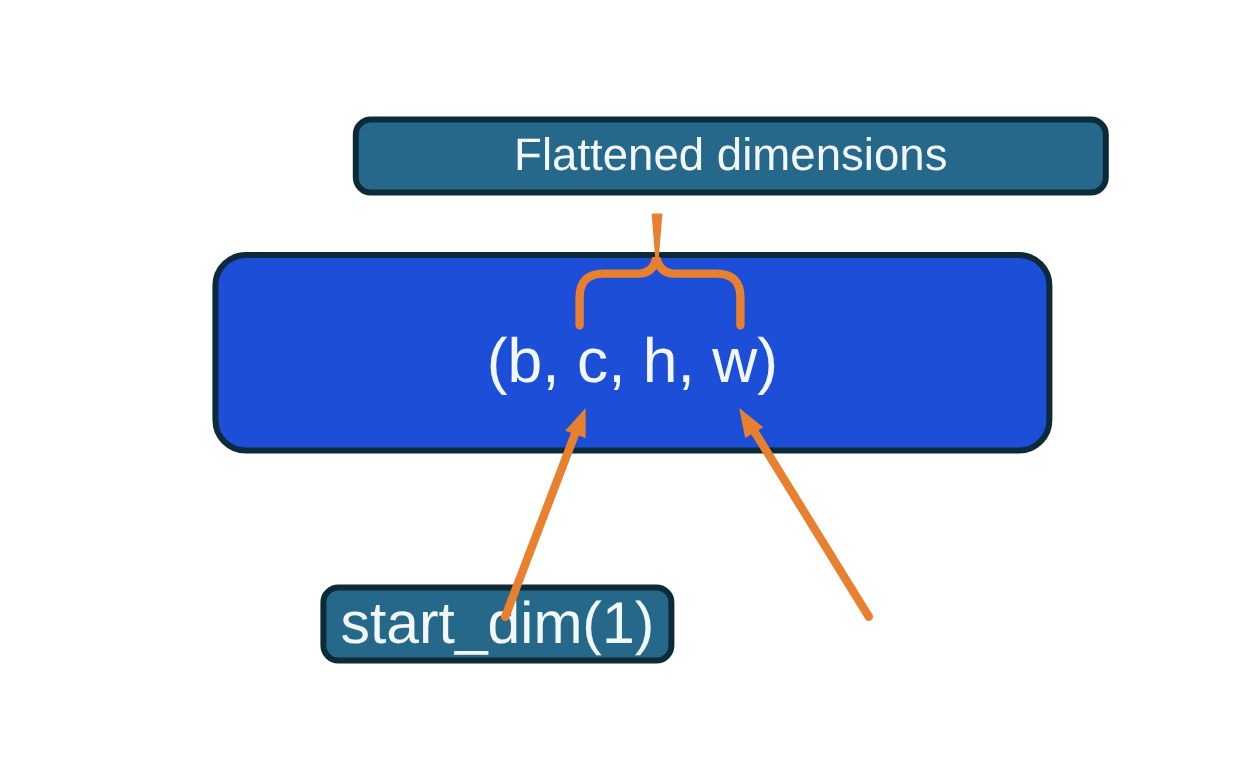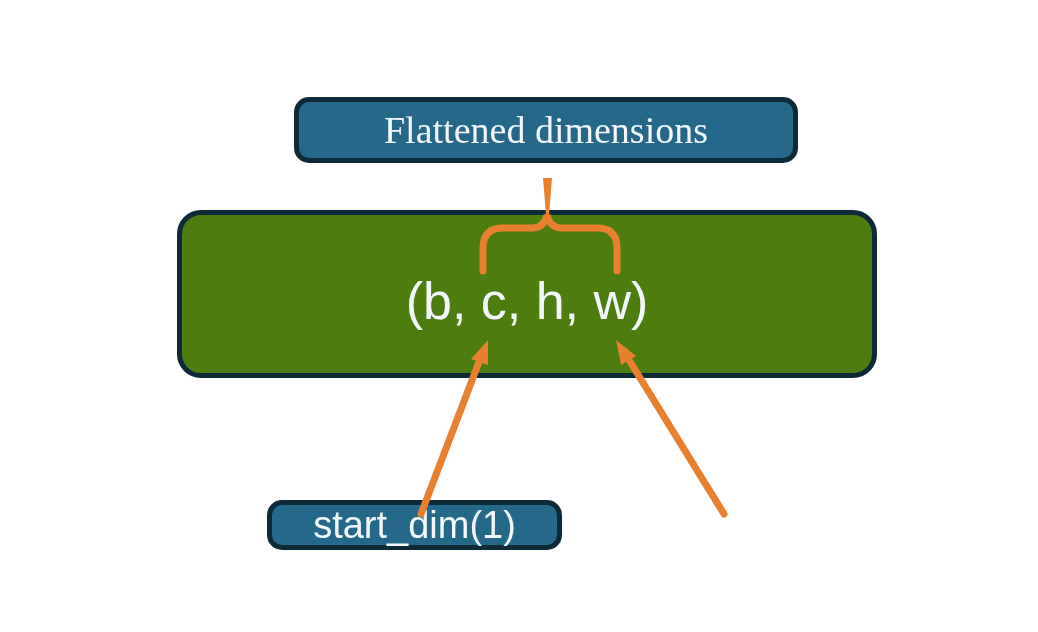--- a/index.html
+++ b/index.html
@@ -17,31 +17,31 @@
     display: flex;
     align-items: center;
     justify-content: center;
     background: #26688a;
     border: 5px solid #0d2a38;
     color: #f2f7fa;
     z-index: 1;
     white-space: nowrap;
   }
   .box-top {
-    left: 294px; top: 97px; width: 504px; height: 66px;
-    border-radius: 15px; font-size: 38px; font-family: Liberation Serif, serif;
+    left: 294px; top: 97px; width: 630px; height: 66px;
+    border-radius: 15px; font-size: 38px;
   }
   .box-mid {
     left: 177px; top: 210px; width: 700px; height: 168px;
     border-radius: 28px; font-size: 52px;
   }
   .box-mid .lbl { transform: translateY(7px); }
   .box-start {
-    left: 267px; top: 500px; width: 295px; height: 50px;
-    border-radius: 15px; font-size: 38px;
+    left: 267px; top: 487px; width: 295px; height: 66px;
+    border-radius: 15px; font-size: 49px;
   }
   .box-end {
     left: 582px; top: 514px; width: 295px; height: 66px;
     border-radius: 15px; font-size: 38px;
   }
   .overlay {
     position: absolute;
     left: 0; top: 0;
     width: 1038px; height: 632px;
     z-index: 2;
@@ -51,21 +51,21 @@
 </style>
 </head>
 <body>
 
 <div class="canvas" style="background: rgb(255, 255, 255);">
 
   <div class="box box-top" style="background: rgb(38, 104, 138); border-color: rgb(13, 42, 56); color: rgb(242, 247, 250);">
     <span class="lbl">Flattened dimensions</span>
   </div>
 
-  <div class="box box-mid" style="background: #4d7c0f; border-color: rgb(13, 42, 56); color: rgb(242, 247, 250); border-radius: 24px;">
+  <div class="box box-mid" style="background: #1d4ed8; border-color: rgb(13, 42, 56); color: rgb(242, 247, 250);">
     <span class="lbl">(b, c, h, w)</span>
   </div>
 
   <div class="box box-start" style="background: rgb(38, 104, 138); border-color: rgb(13, 42, 56); color: rgb(242, 247, 250);">
     <span class="lbl">start_dim(1)</span>
   </div>
 
 
   <svg class="overlay" width="1038" height="632" viewBox="0 0 1038 632" xmlns="http://www.w3.org/2000/svg">
 

